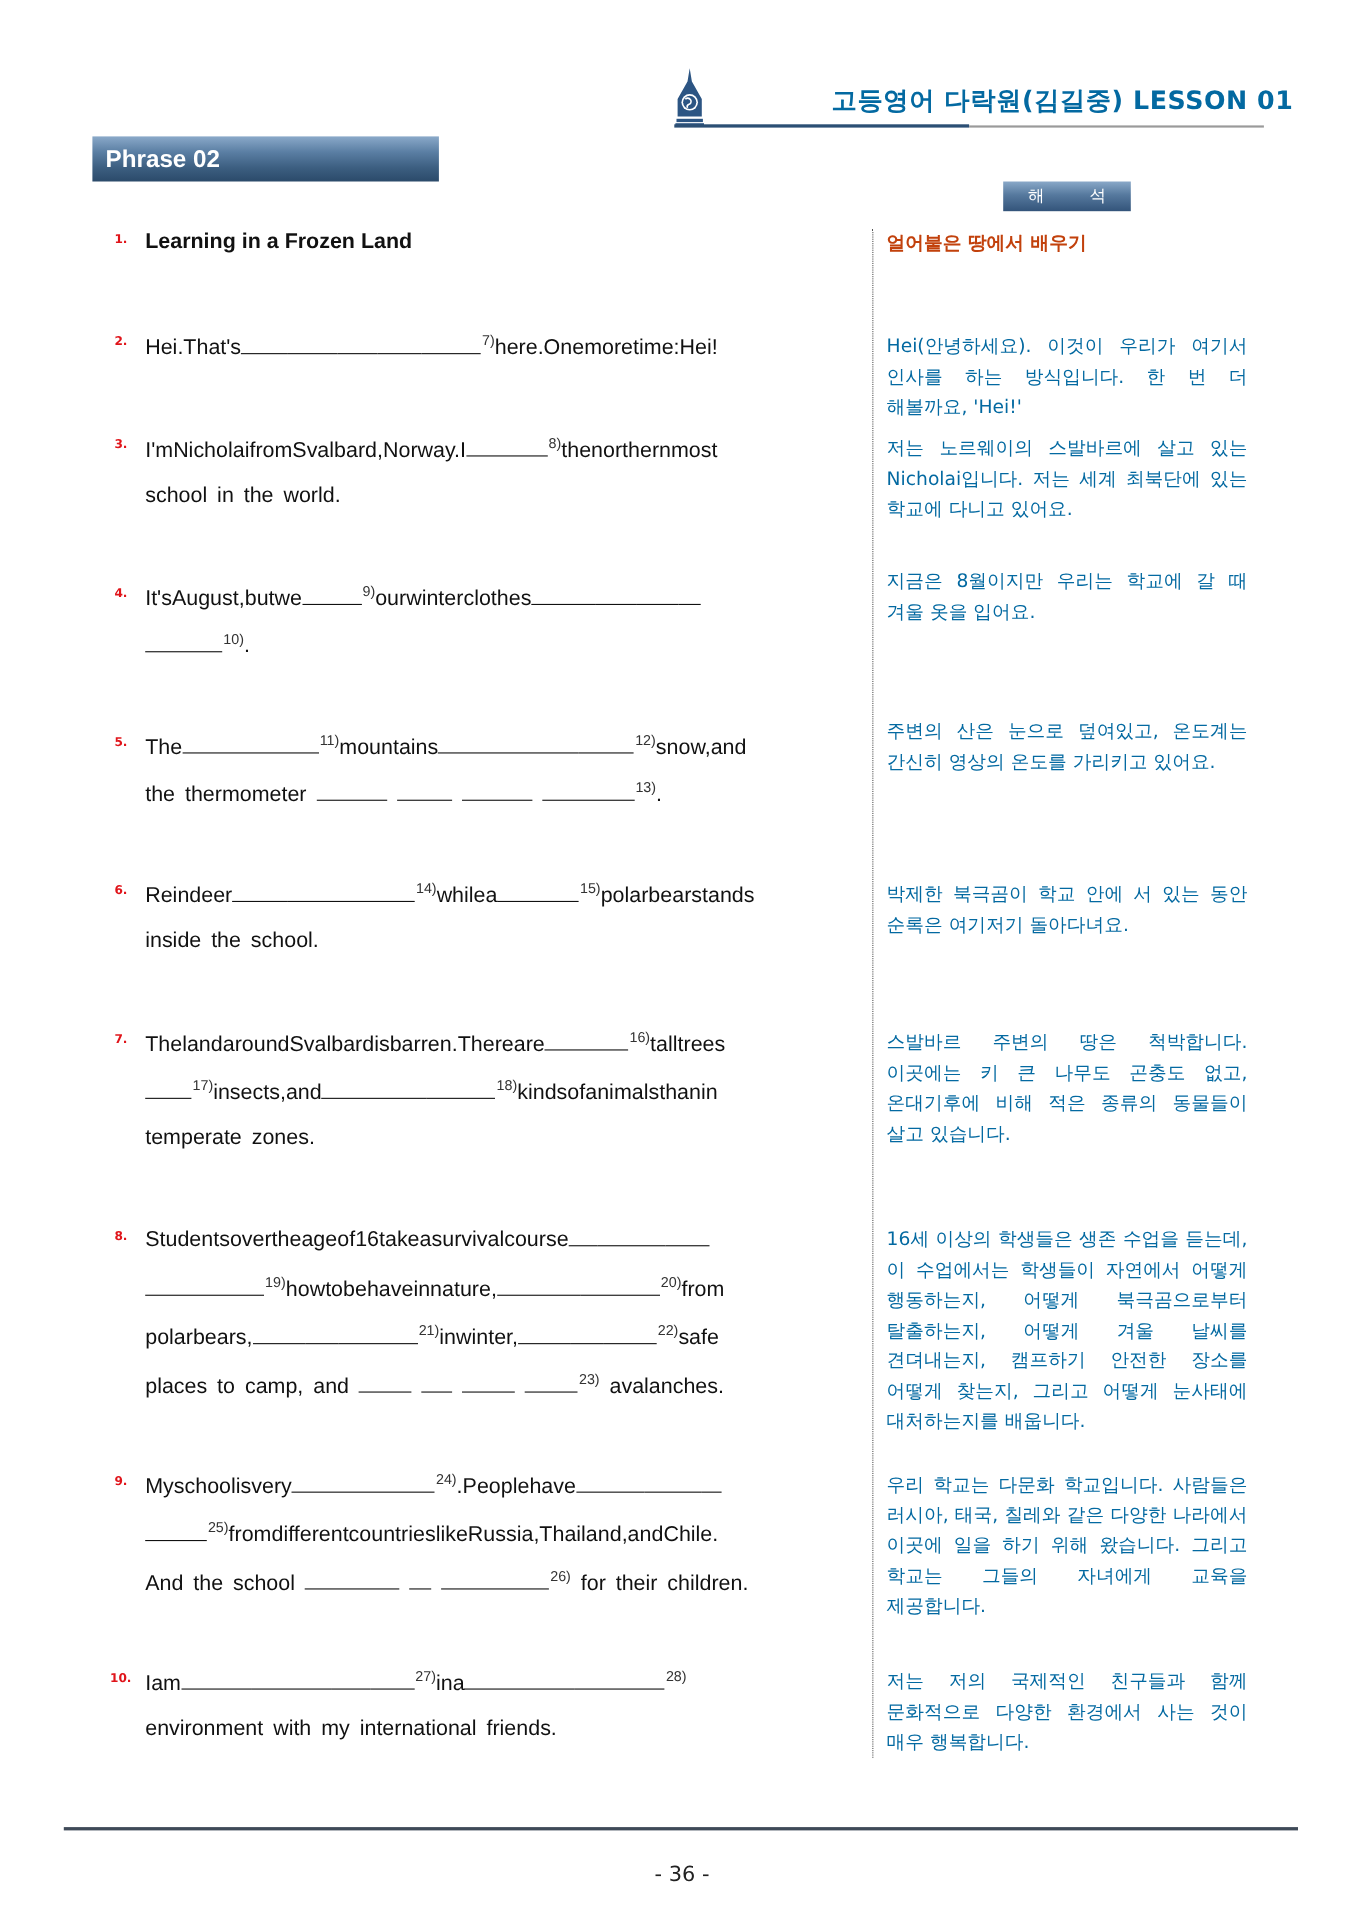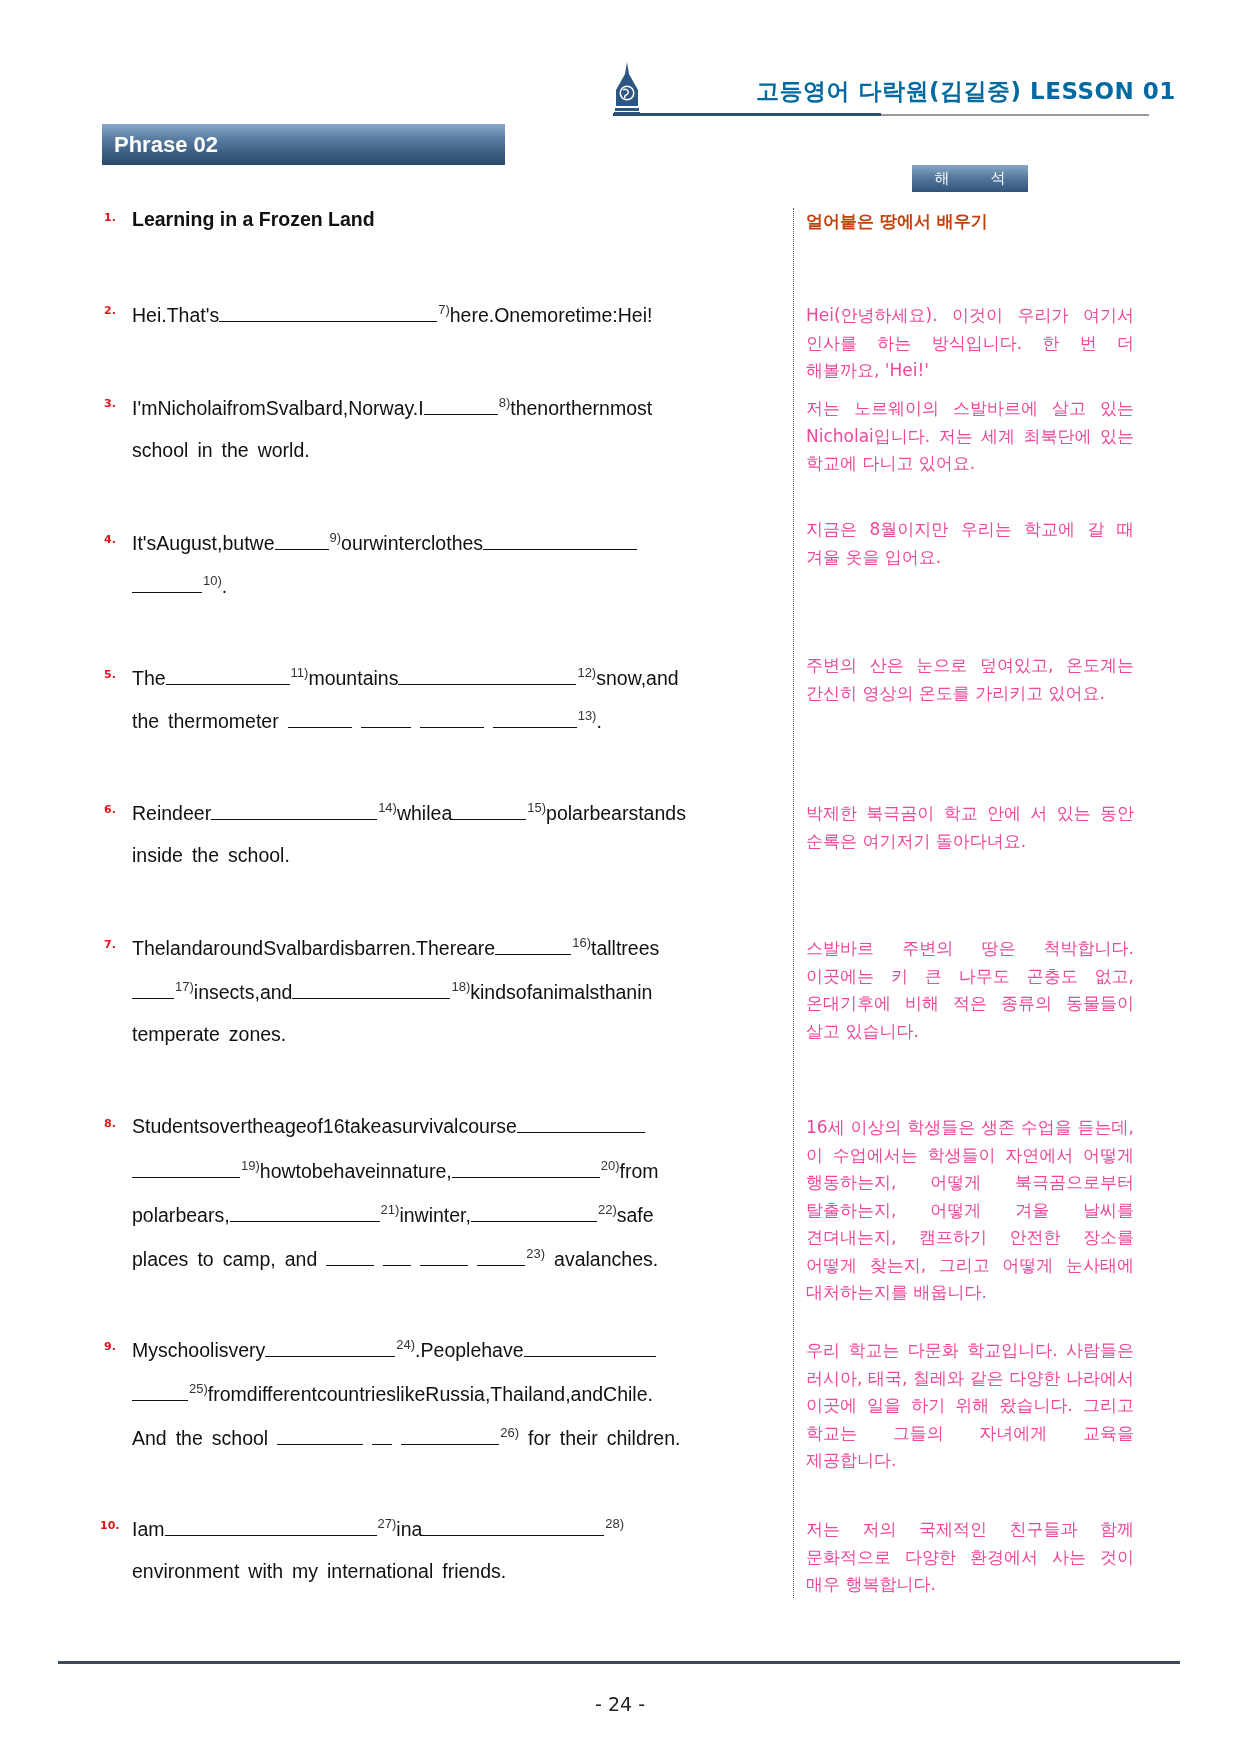--- a/index.html
+++ b/index.html
@@ -8,21 +8,21 @@
 
   
   .logo { position: absolute; left: 612px; top: 60px; width: 30px; height: 56px; }
   .hdr-title { position: absolute; left: 756px; top: 76px; font-size: 23px; font-weight: bold;
                color: #0369a1; letter-spacing: 0.5px; white-space: nowrap; }
   .hdr-line { position: absolute; top: 113px; height: 3px; }
   .hdr-line.dark { left: 613px; width: 268px; background: #2c4f74; }
   .hdr-line.grey { left: 881px; width: 268px; background: #9a9a9a; height: 2px; top: 114px; }
 
   
-  .phrase-box { position: absolute; left: 102px; top: 124px; width: 403px; height: 41px;
+  .phrase-box { position: absolute; left: 84px; top: 124px; width: 315px; height: 41px;
                 background: linear-gradient(#8aa9c9 0%, #5a7ea3 35%, #3c5e80 70%, #2b4a6a 100%);
                 color: #fff; font-size: 22px; font-weight: bold; line-height: 41px; padding-left: 12px;
                 box-sizing: border-box; font-family: "Liberation Sans", sans-serif; }
 
   .interp-badge { position: absolute; left: 912px; top: 165px; width: 116px; height: 27px;
                   background: linear-gradient(#89a8c8 0%, #56799e 45%, #33547a 100%);
                   color: #fff; font-size: 15px; line-height: 27px; text-align: center; letter-spacing: 18px;
                   padding-left: 18px; box-sizing: border-box; }
 
   .divider { position: absolute; left: 793px; top: 208px; height: 1390px; width: 0;
@@ -33,21 +33,21 @@
   .line { position: absolute; left: 132px; width: 650px; font-size: 19.5px; white-space: nowrap;
           font-family: "Liberation Sans", sans-serif; display: flex; 
           align-items: baseline; }
   .line.left { justify-content: flex-start; gap: 9px; }
   .w { display: inline-block; }
   .blank { display: inline-block; border-bottom: 1.3px solid #111; height: 18px; vertical-align: baseline; }
   .sup { font-size: 13px; vertical-align: 8px; color: #333; margin-left: 1px; }
   .title-line { font-weight: bold; }
 
   .kor { position: absolute; left: 806px; width: 328px; font-size: 17px; line-height: 27.5px;
-         color: #ec4899; text-align: justify; text-align-last: left; word-break: keep-all; }
+         color: #0369a1; text-align: justify; text-align-last: left; word-break: keep-all; }
   .kor.bold { font-weight: bold; color: #c2410c; }
 
   
   .footer-line { position: absolute; left: 58px; top: 1661px; width: 1122px; height: 3px; background: #3f4a58; }
   .page-num { position: absolute; left: 0; width: 1240px; top: 1693px; text-align: center; font-size: 19px; color: #222; }
 </style>
 </head>
 <body>
 
 <svg class="logo" viewBox="0 0 30 56">
@@ -311,13 +311,13 @@
 <div class="line left" style="top:1560px">
   <span class="w">environment</span>
     <span class="w">with</span>
     <span class="w">my</span>
     <span class="w">international</span>
     <span class="w">friends.</span>
 </div>
 <div class="kor" style="top:1516px">저는 저의 국제적인 친구들과 함께 문화적으로 다양한 환경에서 사는 것이 매우 행복합니다.</div>
 
 <div class="footer-line"></div>
-<div class="page-num">- 24 -</div>
+<div class="page-num">- 36 -</div>
 
 </body></html>

